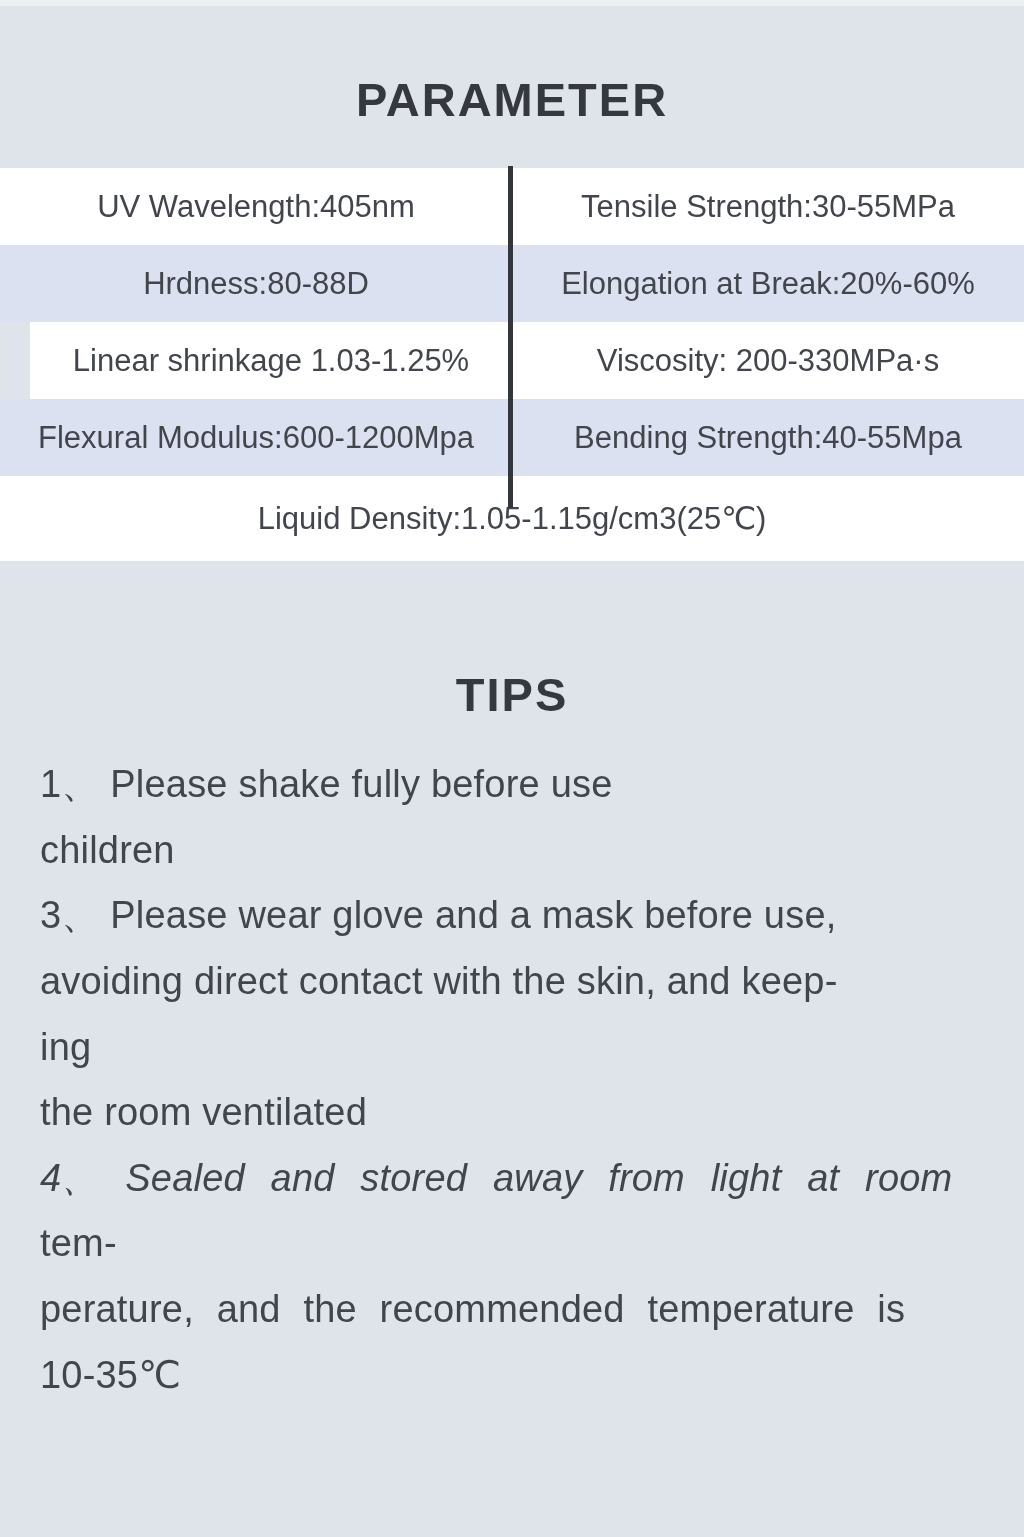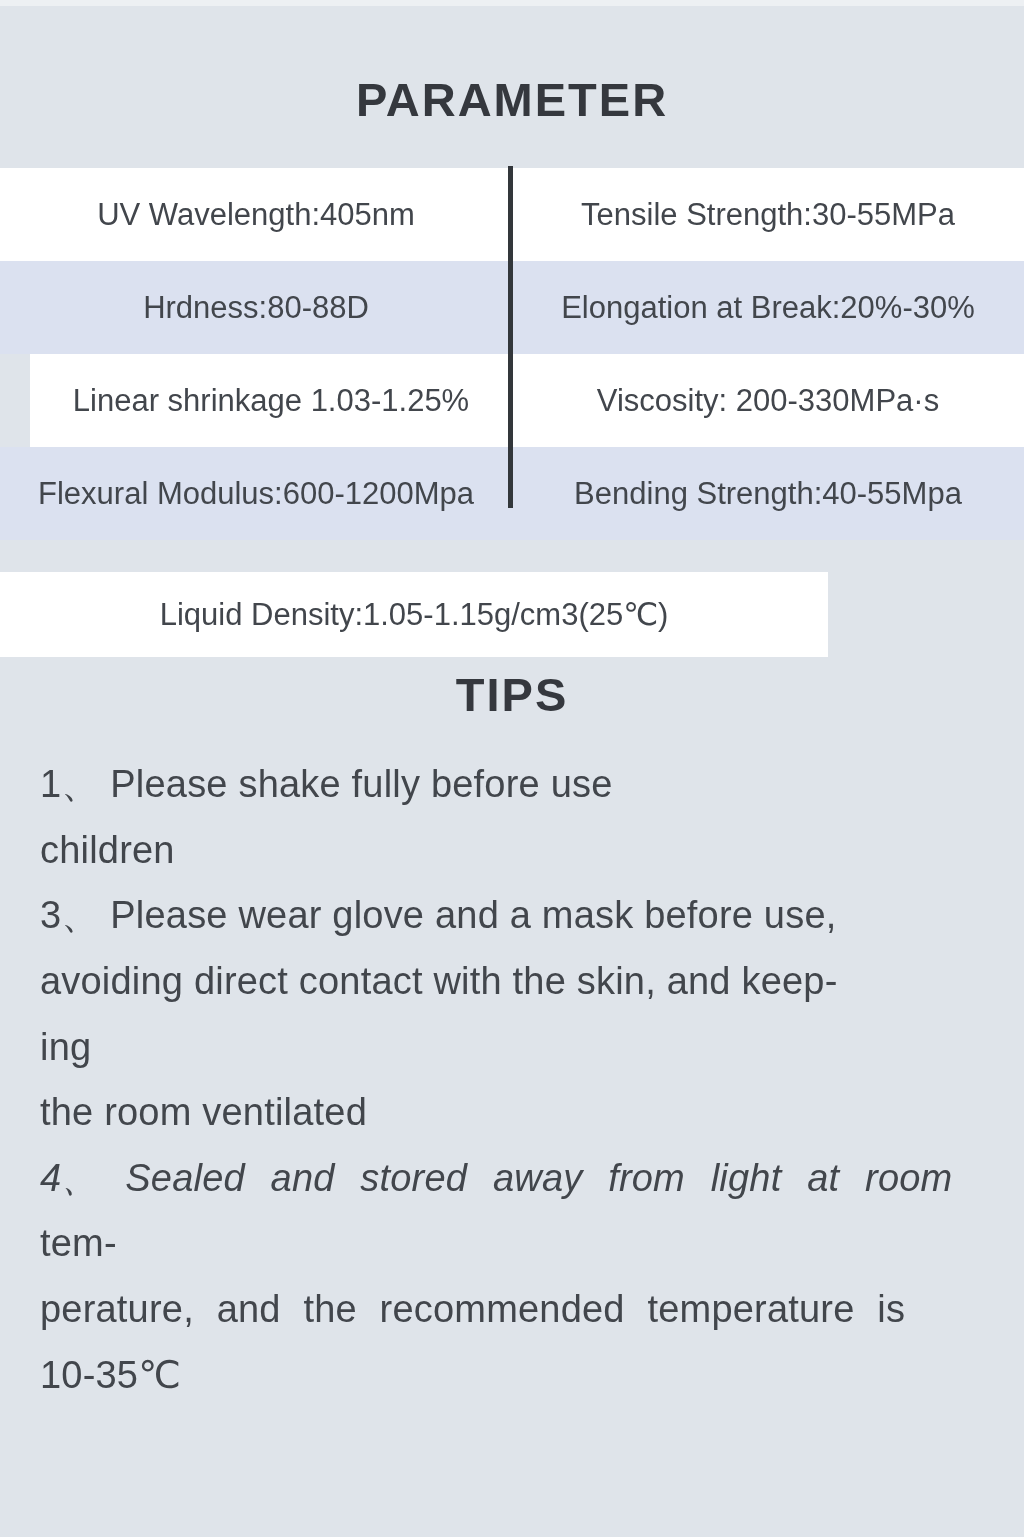--- a/index.html
+++ b/index.html
@@ -27,35 +27,34 @@
     text-align: center;
     font-size: 47px; font-weight: 700;
     color: var(--heading);
     letter-spacing: 2px;
     line-height: 60px;
   }
   #parameter-title { top: 70px; }
   #tips-title { top: 665px; }
 
   .param-table { position: absolute; top: 168px; left: 0; width: 1024px; }
-  .prow { display: flex; height: 93px; width: 1024px; }
+  .prow { display: flex; height: 77px; width: 1024px; }
   .pcell {
     width: 50%; display: flex; align-items: center; justify-content: center;
     font-size: 31px; color: var(--text);
     white-space: nowrap;
   }
   .cell-white { background: var(--row-white); }
   .cell-blue  { background: var(--row-blue); }
   .indent-left { width: calc(50% - 30px); margin-left: 30px; }
   .full-row {
-    height: 85px; width: 828px;
+    height: 85px; width: 1024px;
     display: flex; align-items: center; justify-content: center;
     font-size: 31px; color: var(--text);
     background: var(--row-white);
-    margin-top: 32px;
   }
   .col-divider {
     position: absolute; top: -2px; left: 508px;
     width: 5px; height: 342px;
     background: var(--divider);
   }
 
   .tips-list {
     position: absolute; top: 752px; left: 40px; width: 946px;
     color: var(--text);
@@ -78,21 +77,21 @@
 
   <div class="section-title" id="parameter-title">PARAMETER</div>
 
   <div class="param-table">
     <div class="prow">
       <div class="pcell cell-white">UV Wavelength:405nm</div>
       <div class="pcell cell-white">Tensile Strength:30-55MPa</div>
     </div>
     <div class="prow">
       <div class="pcell cell-blue">Hrdness:80-88D</div>
-      <div class="pcell cell-blue">Elongation at Break:20%-30%</div>
+      <div class="pcell cell-blue">Elongation at Break:20%-60%</div>
     </div>
     <div class="prow">
       <div class="pcell cell-white indent-left">Linear shrinkage 1.03-1.25%</div>
       <div class="pcell cell-white">Viscosity: 200-330MPa·s</div>
     </div>
     <div class="prow">
       <div class="pcell cell-blue">Flexural Modulus:600-1200Mpa</div>
       <div class="pcell cell-blue">Bending Strength:40-55Mpa</div>
     </div>
     <div class="full-row">Liquid Density:1.05-1.15g/cm3(25℃)</div>

